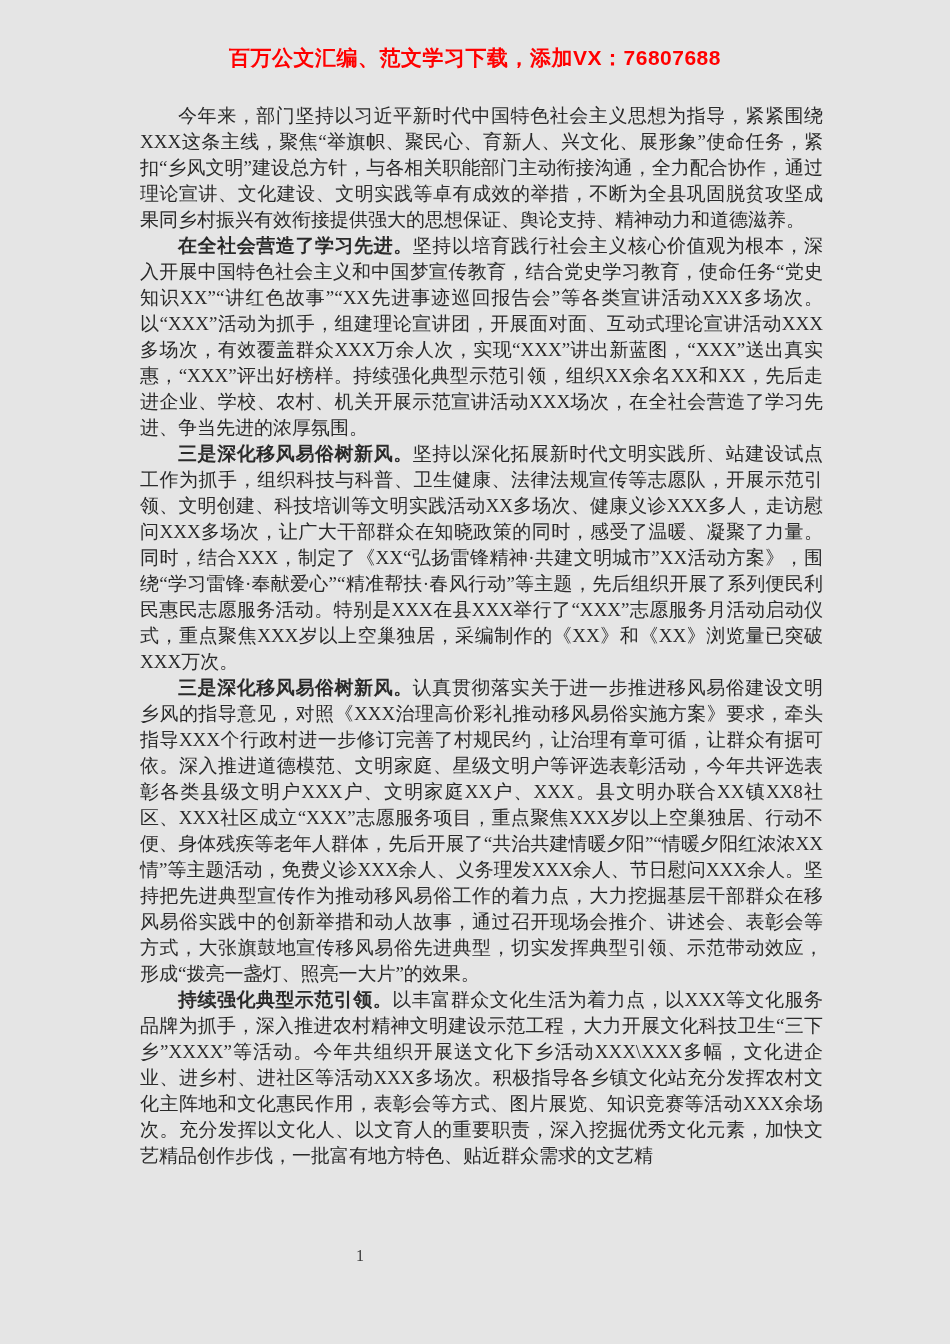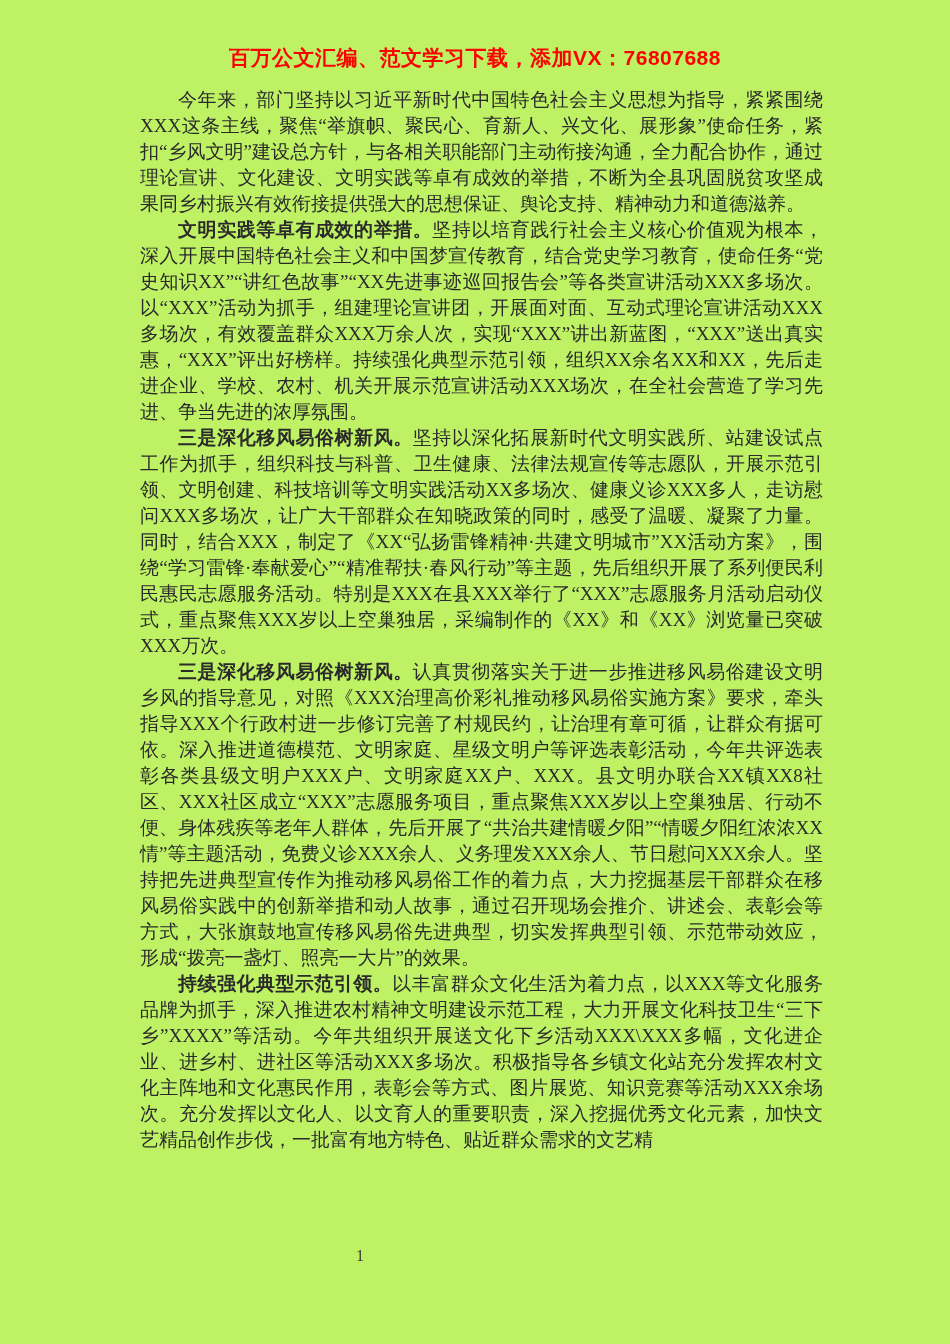--- a/index.html
+++ b/index.html
@@ -4,39 +4,39 @@
 <style>
   html, body {
     margin: 0;
     padding: 0;
     background: #ffffff;
   }
   .page {
     position: relative;
     width: 950px;
     height: 1344px;
-    background: #bef264;
+    background: #e5e5e5;
     overflow: hidden;
     font-family: "Liberation Serif", "DejaVu Serif", serif;
   }
   .header-banner {
     position: absolute;
     top: 44px;
     left: 0;
     width: 100%;
     text-align: center;
     font-family: "Liberation Sans", "DejaVu Sans", sans-serif;
     font-size: 21px;
     font-weight: 600;
     color: #ff0000;
     letter-spacing: 0.5px;
   }
   .content {
     position: absolute;
-    top: 87px;
+    top: 103px;
     left: 140px;
     width: 683px;
     font-size: 19px;
     line-height: 26px;
     color: #2a2a2a;
     text-align: justify;
     text-justify: inter-ideograph;
   }
   .content p {
     margin: 0;
@@ -60,21 +60,21 @@
 <body>
 
 <div class="page">
 
   <div class="header-banner">百万公文汇编、范文学习下载，添加VX：76807688</div>
 
   <div class="content">
 
     <p><span class="lead"></span><span>今年来，部门坚持以习近平新时代中国特色社会主义思想为指导，紧紧围绕XXX这条主线，聚焦“举旗帜、聚民心、育新人、兴文化、展形象”使命任务，紧扣“乡风文明”建设总方针，与各相关职能部门主动衔接沟通，全力配合协作，通过理论宣讲、文化建设、文明实践等卓有成效的举措，不断为全县巩固脱贫攻坚成果同乡村振兴有效衔接提供强大的思想保证、舆论支持、精神动力和道德滋养。</span></p>
 
-    <p><span class="lead">文明实践等卓有成效的举措。</span><span>坚持以培育践行社会主义核心价值观为根本，深入开展中国特色社会主义和中国梦宣传教育，结合党史学习教育，使命任务“党史知识XX”“讲红色故事”“XX先进事迹巡回报告会”等各类宣讲活动XXX多场次。以“XXX”活动为抓手，组建理论宣讲团，开展面对面、互动式理论宣讲活动XXX多场次，有效覆盖群众XXX万余人次，实现“XXX”讲出新蓝图，“XXX”送出真实惠，“XXX”评出好榜样。持续强化典型示范引领，组织XX余名XX和XX，先后走进企业、学校、农村、机关开展示范宣讲活动XXX场次，在全社会营造了学习先进、争当先进的浓厚氛围。</span></p>
+    <p><span class="lead">在全社会营造了学习先进。</span><span>坚持以培育践行社会主义核心价值观为根本，深入开展中国特色社会主义和中国梦宣传教育，结合党史学习教育，使命任务“党史知识XX”“讲红色故事”“XX先进事迹巡回报告会”等各类宣讲活动XXX多场次。以“XXX”活动为抓手，组建理论宣讲团，开展面对面、互动式理论宣讲活动XXX多场次，有效覆盖群众XXX万余人次，实现“XXX”讲出新蓝图，“XXX”送出真实惠，“XXX”评出好榜样。持续强化典型示范引领，组织XX余名XX和XX，先后走进企业、学校、农村、机关开展示范宣讲活动XXX场次，在全社会营造了学习先进、争当先进的浓厚氛围。</span></p>
 
     <p><span class="lead">三是深化移风易俗树新风。</span><span>坚持以深化拓展新时代文明实践所、站建设试点工作为抓手，组织科技与科普、卫生健康、法律法规宣传等志愿队，开展示范引领、文明创建、科技培训等文明实践活动XX多场次、健康义诊XXX多人，走访慰问XXX多场次，让广大干部群众在知晓政策的同时，感受了温暖、凝聚了力量。同时，结合XXX，制定了《XX“弘扬雷锋精神·共建文明城市”XX活动方案》，围绕“学习雷锋·奉献爱心”“精准帮扶·春风行动”等主题，先后组织开展了系列便民利民惠民志愿服务活动。特别是XXX在县XXX举行了“XXX”志愿服务月活动启动仪式，重点聚焦XXX岁以上空巢独居，采编制作的《XX》和《XX》浏览量已突破XXX万次。</span></p>
 
     <p><span class="lead">三是深化移风易俗树新风。</span><span>认真贯彻落实关于进一步推进移风易俗建设文明乡风的指导意见，对照《XXX治理高价彩礼推动移风易俗实施方案》要求，牵头指导XXX个行政村进一步修订完善了村规民约，让治理有章可循，让群众有据可依。深入推进道德模范、文明家庭、星级文明户等评选表彰活动，今年共评选表彰各类县级文明户XXX户、文明家庭XX户、XXX。县文明办联合XX镇XX8社区、XXX社区成立“XXX”志愿服务项目，重点聚焦XXX岁以上空巢独居、行动不便、身体残疾等老年人群体，先后开展了“共治共建情暖夕阳”“情暖夕阳红浓浓XX情”等主题活动，免费义诊XXX余人、义务理发XXX余人、节日慰问XXX余人。坚持把先进典型宣传作为推动移风易俗工作的着力点，大力挖掘基层干部群众在移风易俗实践中的创新举措和动人故事，通过召开现场会推介、讲述会、表彰会等方式，大张旗鼓地宣传移风易俗先进典型，切实发挥典型引领、示范带动效应，形成“拨亮一盏灯、照亮一大片”的效果。</span></p>
 
     <p><span class="lead">持续强化典型示范引领。</span><span>以丰富群众文化生活为着力点，以XXX等文化服务品牌为抓手，深入推进农村精神文明建设示范工程，大力开展文化科技卫生“三下乡”XXXX”等活动。今年共组织开展送文化下乡活动XXX\XXX多幅，文化进企业、进乡村、进社区等活动XXX多场次。积极指导各乡镇文化站充分发挥农村文化主阵地和文化惠民作用，表彰会等方式、图片展览、知识竞赛等活动XXX余场次。充分发挥以文化人、以文育人的重要职责，深入挖掘优秀文化元素，加快文艺精品创作步伐，一批富有地方特色、贴近群众需求的文艺精</span></p>
 
   </div>
 
   <div class="page-num">1</div>

